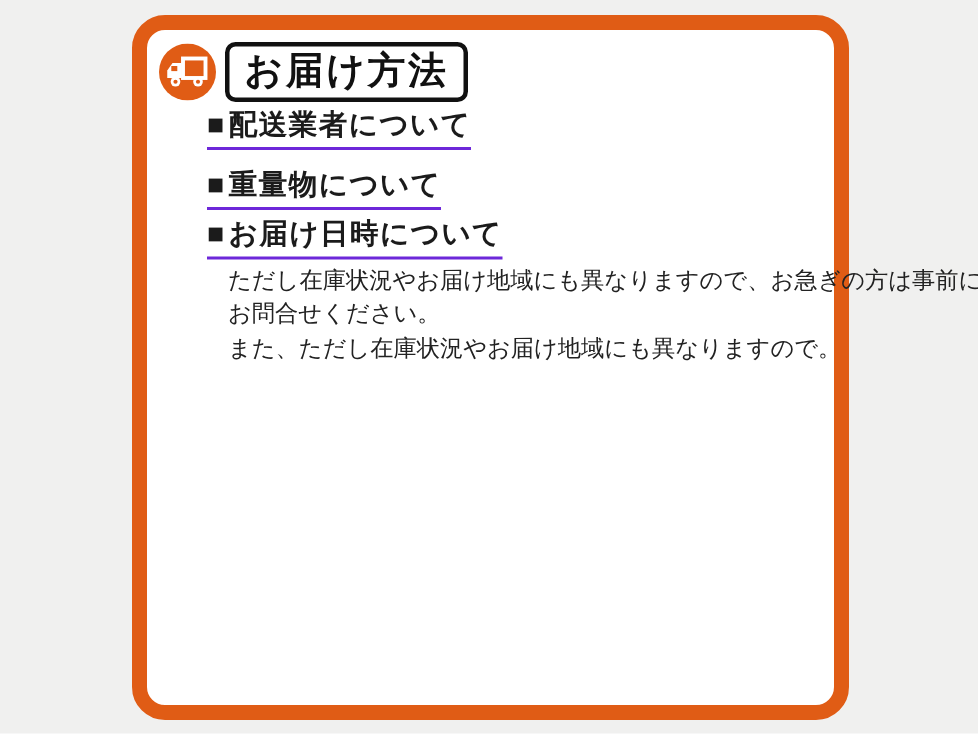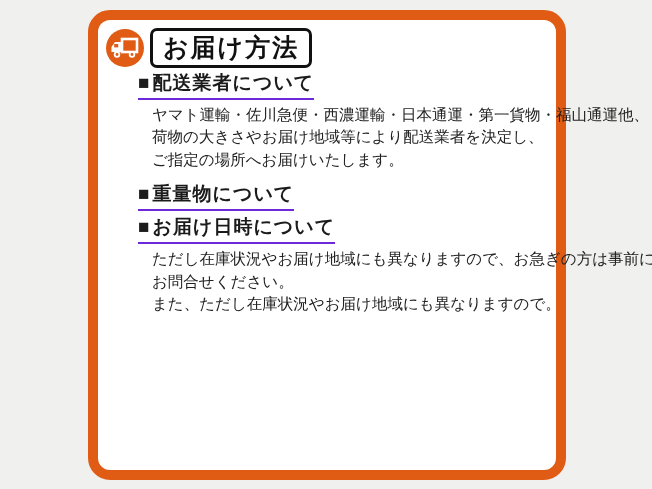--- a/index.html
+++ b/index.html
@@ -97,25 +97,20 @@
         <circle cx="26" cy="25.5" r="1.4" fill="#e05c15"></circle>
       </svg>
     </span>
     <span class="title-box">お届け方法</span>
   </div>
 
   <div class="section section-1">
     <div class="section-heading">
       <span class="marker">■</span><span>配送業者について</span>
     </div>
-    <div class="section-body">
-      <div class="body-line">ヤマト運輸・佐川急便・西濃運輸・日本通運・第一貨物・福山通運他、</div>
-      <div class="body-line">荷物の大きさやお届け地域等により配送業者を決定し、</div>
-      <div class="body-line">ご指定の場所へお届けいたします。</div>
-    </div>
   </div>
 
   <div class="section section-2">
     <div class="section-heading">
       <span class="marker">■</span><span>重量物について</span>
     </div>
   </div>
 
   <div class="section section-3">
     <div class="section-heading">

